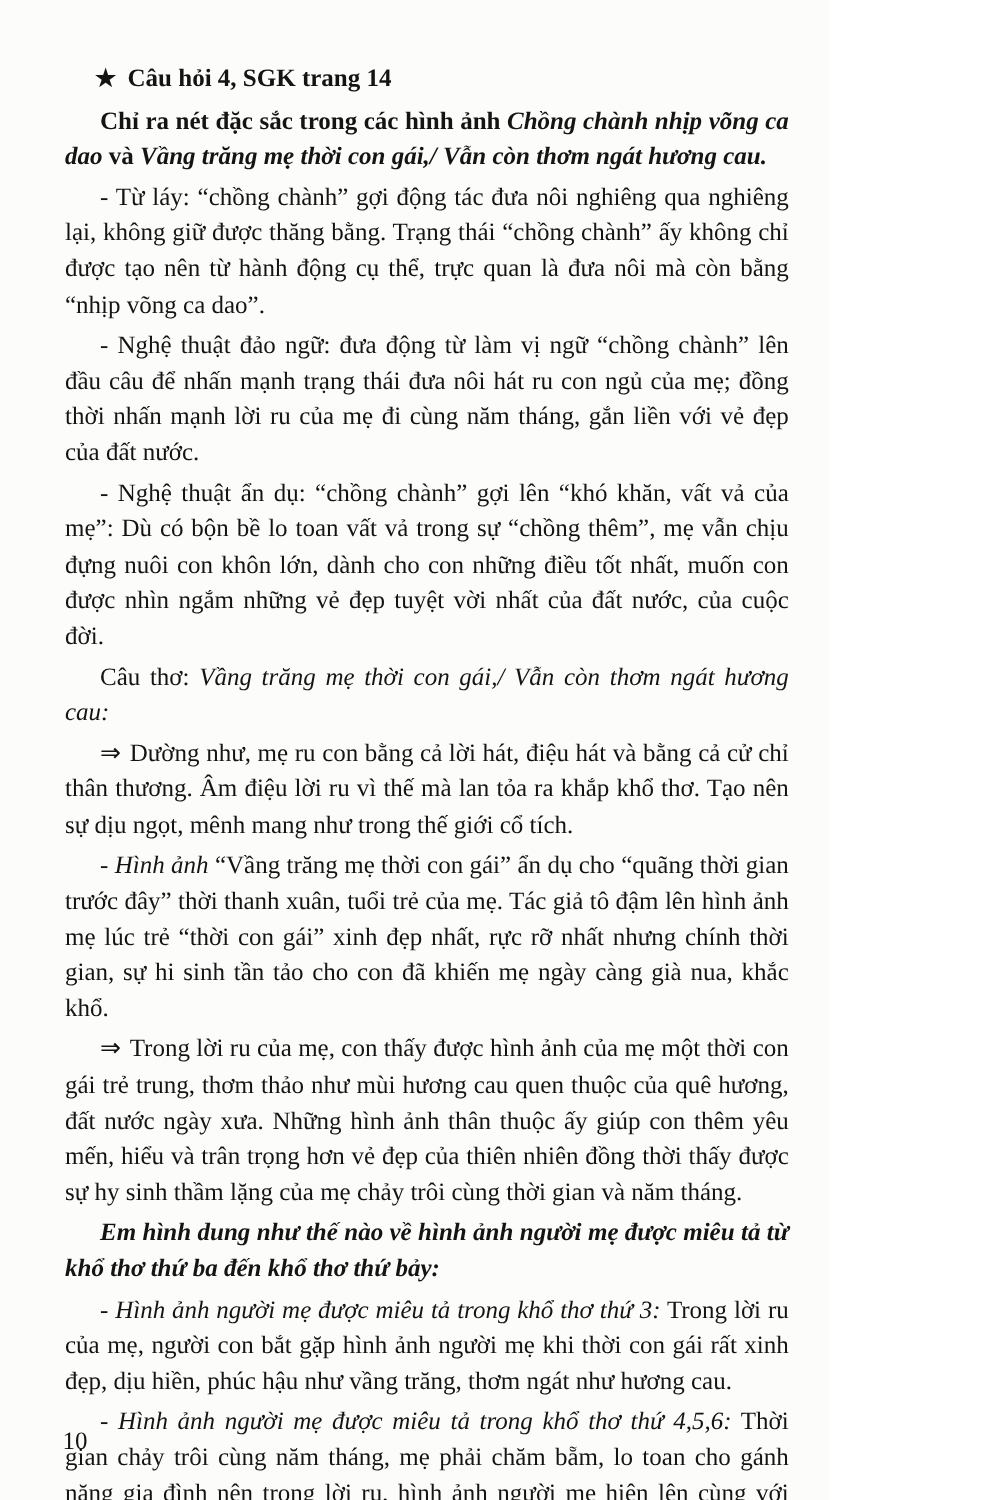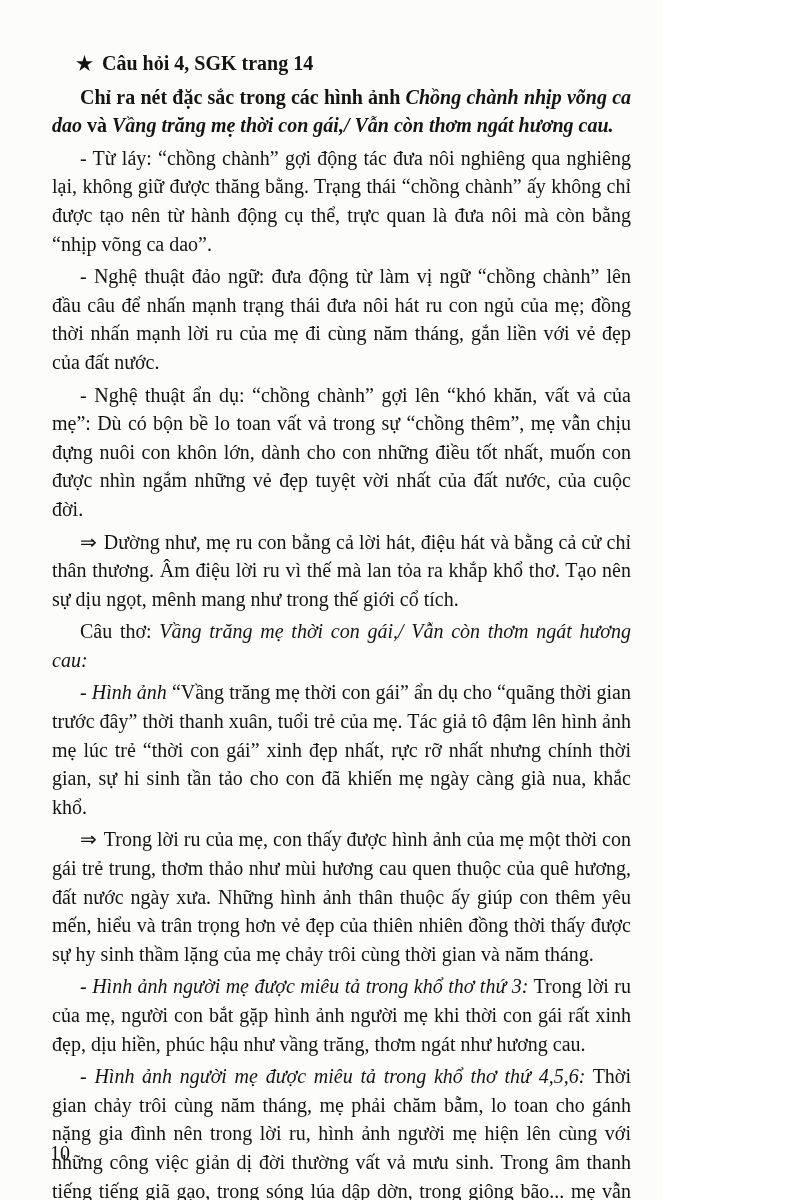--- a/index.html
+++ b/index.html
@@ -30,29 +30,30 @@
 
   <p class="para"><span class="b">Chỉ ra nét đặc sắc trong các hình ảnh </span><span class="bi">Chồng chành nhịp võng ca dao</span><span class="b"> và </span><span class="bi">Vầng trăng mẹ thời con gái,/ Vẫn còn thơm ngát hương cau.</span></p>
 
 
   <p class="para"><span>- Từ láy: “chồng chành” gợi động tác đưa nôi nghiêng qua nghiêng lại, không giữ được thăng bằng. Trạng thái “chồng chành” ấy không chỉ được tạo nên từ hành động cụ thể, trực quan là đưa nôi mà còn bằng “nhịp võng ca dao”.</span></p>
 
   <p class="para"><span>- Nghệ thuật đảo ngữ: đưa động từ làm vị ngữ “chồng chành” lên đầu câu để nhấn mạnh trạng thái đưa nôi hát ru con ngủ của mẹ; đồng thời nhấn mạnh lời ru của mẹ đi cùng năm tháng, gắn liền với vẻ đẹp của đất nước.</span></p>
 
   <p class="para"><span>- Nghệ thuật ẩn dụ: “chồng chành” gợi lên “khó khăn, vất vả của mẹ”: Dù có bộn bề lo toan vất vả trong sự “chồng thêm”, mẹ vẫn chịu đựng nuôi con khôn lớn, dành cho con những điều tốt nhất, muốn con được nhìn ngắm những vẻ đẹp tuyệt vời nhất của đất nước, của cuộc đời.</span></p>
 
+  <p class="para"><span>Câu thơ: </span><span class="i">Vầng trăng mẹ thời con gái,/ Vẫn còn thơm ngát hương cau:</span></p>
+
   <p class="para"><span class="arrow">⇒</span><span>Dường như, mẹ ru con bằng cả lời hát, điệu hát và bằng cả cử chỉ thân thương. Âm điệu lời ru vì thế mà lan tỏa ra khắp khổ thơ. Tạo nên sự dịu ngọt, mênh mang như trong thế giới cổ tích.</span></p>
-
-  <p class="para"><span>Câu thơ: </span><span class="i">Vầng trăng mẹ thời con gái,/ Vẫn còn thơm ngát hương cau:</span></p>
 
   <p class="para"><span>- </span><span class="i">Hình ảnh</span><span> “Vầng trăng mẹ thời con gái” ẩn dụ cho “quãng thời gian trước đây” thời thanh xuân, tuổi trẻ của mẹ. Tác giả tô đậm lên hình ảnh mẹ lúc trẻ “thời con gái” xinh đẹp nhất, rực rỡ nhất nhưng chính thời gian, sự hi sinh tần tảo cho con đã khiến mẹ ngày càng già nua, khắc khổ.</span></p>
 
   <p class="para"><span class="arrow">⇒</span><span>Trong lời ru của mẹ, con thấy được hình ảnh của mẹ một thời con gái trẻ trung, thơm thảo như mùi hương cau quen thuộc của quê hương, đất nước ngày xưa. Những hình ảnh thân thuộc ấy giúp con thêm yêu mến, hiểu và trân trọng hơn vẻ đẹp của thiên nhiên đồng thời thấy được sự hy sinh thầm lặng của mẹ chảy trôi cùng thời gian và năm tháng.</span></p>
 
 
+  <p class="para"><span class="bi">Em hình dung như thế nào về hình ảnh người mẹ được miêu tả từ khổ thơ thứ ba đến khổ thơ thứ bảy:</span></p>
 
   <p class="para"><span>- </span><span class="i">Hình ảnh người mẹ được miêu tả trong khổ thơ thứ 3:</span><span> Trong lời ru của mẹ, người con bắt gặp hình ảnh người mẹ khi thời con gái rất xinh đẹp, dịu hiền, phúc hậu như vầng trăng, thơm ngát như hương cau.</span></p>
 
   <p class="para"><span>- </span><span class="i">Hình ảnh người mẹ được miêu tả trong khổ thơ thứ 4,5,6:</span><span> Thời gian chảy trôi cùng năm tháng, mẹ phải chăm bẵm, lo toan cho gánh nặng gia đình nên trong lời ru, hình ảnh người mẹ hiện lên cùng với những công việc giản dị đời thường vất vả mưu sinh. Trong âm thanh tiếng tiếng giã gạo, trong sóng lúa dập dờn, trong giông bão... mẹ vẫn luôn chắt chiu, dành dụm để cho con có một cuộc sống đầy đủ nhất. Mẹ vẫn thầm lặng hy sinh tất cả vì con, mong con khôn lớn nên người dù áo nâu bạc phếch, bục mối chỉ sờn.</span></p>
 
   <div class="page-number">10</div>
 
 </div>
 
 </body></html>

